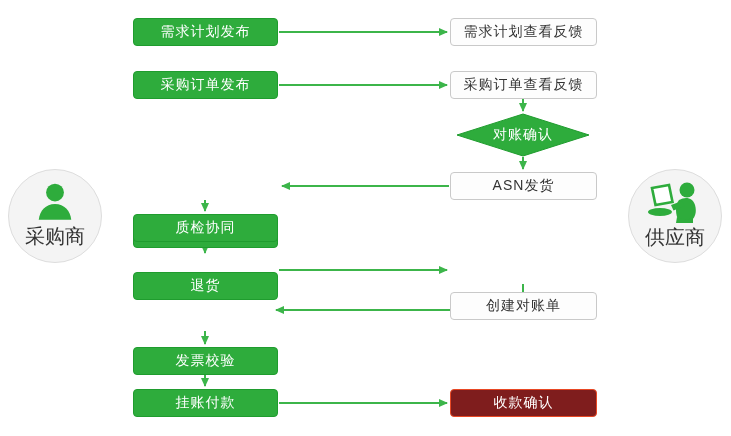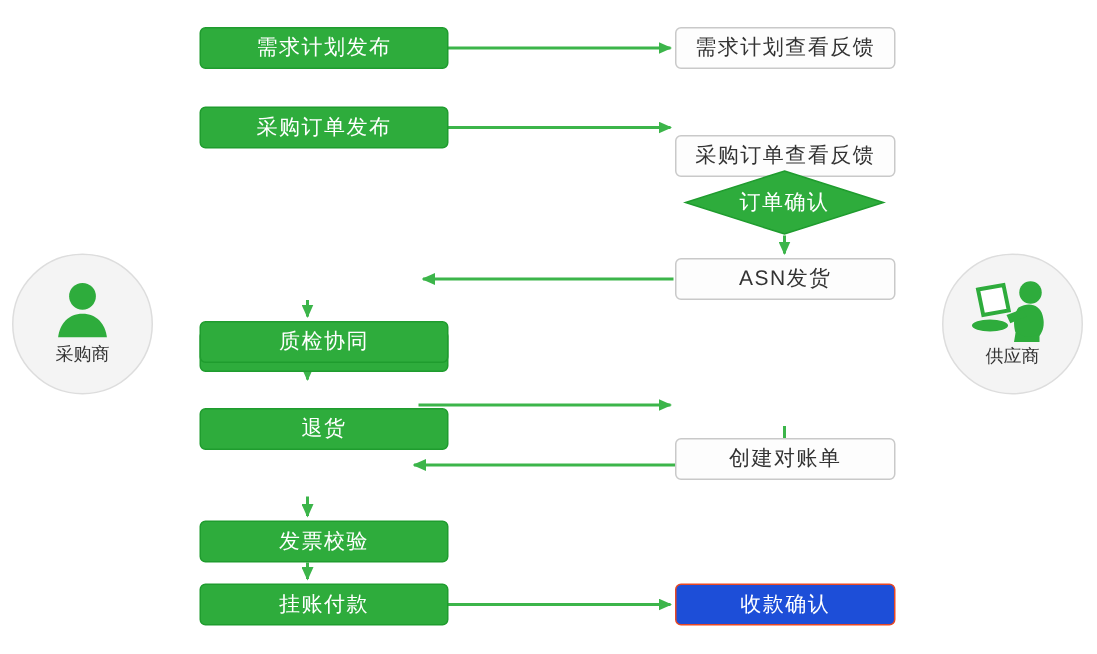--- a/index.html
+++ b/index.html
@@ -7,37 +7,37 @@
     position:relative;width:731px;height:436px;background:#ffffff;
     font-family:"Liberation Sans","DejaVu Sans",sans-serif;overflow:hidden;
   }
   .connectors{position:absolute;left:0;top:0;width:731px;height:436px;pointer-events:none;}
   .node{
     position:absolute;display:flex;align-items:center;justify-content:center;
     font-size:14px;border-radius:4px;box-sizing:border-box;letter-spacing:1px;
   }
   .node.green{background:#2eac3c;border:1px solid #1f9c2e;color:#ffffff;}
   .node.white{background:#fdfdfd;border:1px solid #c9c9c9;color:#333333;}
-  .node.red{background:#1d4ed8;border:1px solid #e84824;color:#ffffff;}
-  .lbox{left:133px;width:166px;height:28px;}
+  .node.red{background:#7f1d1d;border:1px solid #e84824;color:#ffffff;}
+  .lbox{left:133px;width:145px;height:28px;}
   .rbox{left:450px;width:147px;height:28px;}
   .diamond{position:absolute;}
   .diamond svg{position:absolute;left:0;top:0;}
   .dlabel{
     position:absolute;left:0;top:0;right:0;bottom:0;display:flex;
     align-items:center;justify-content:center;font-size:14px;letter-spacing:1px;
   }
   .dlabel.light{color:#ffffff;}
   .dlabel.dark{color:#333333;}
   .actor{
     position:absolute;width:94px;height:94px;border-radius:50%;
     background:#f4f4f4;border:1px solid #dddddd;box-sizing:border-box;
     display:flex;flex-direction:column;align-items:center;justify-content:center;
   }
-  .actor-label{font-size:12px;color:#333333;margin-top:1px;}
+  .actor-label{font-size:20px;color:#333333;margin-top:1px;}
   .actor-icon{line-height:0;}
 </style>
 </head>
 <body>
 
 <div class="stage">
 
   <svg class="connectors" width="731" height="436" viewBox="0 0 731 436">
     <defs>
       <marker id="ah" markerWidth="9" markerHeight="8" refX="8" refY="4" orient="auto" markerUnits="userSpaceOnUse">
@@ -102,34 +102,34 @@
   <div class="node green lbox" style="top:347px;">
     <span>发票校验</span>
   </div>
   <div class="node green lbox" style="top:389px;">
     <span>挂账付款</span>
   </div>
 
   <div class="node white rbox" style="top:18px;">
     <span>需求计划查看反馈</span>
   </div>
-  <div class="node white rbox" style="top:71px;margin-top:19px;">
+  <div class="node white rbox" style="top:71px;">
     <span>采购订单查看反馈</span>
   </div>
   <div class="node white rbox" style="top:172px;">
     <span>ASN发货</span>
   </div>
   <div class="node white rbox" style="top:256px;margin-top:36px;">
     <span>创建对账单</span>
   </div>
   <div class="node red rbox" style="top:389px;">
     <span>收款确认</span>
   </div>
 
   <div class="diamond" style="left:455px;top:113px;width:136px;height:44px;">
     <svg width="136" height="44" viewBox="0 0 136 44" preserveAspectRatio="none">
       <polygon points="68,1 134,22 68,43 2,22" fill="#2eac3c" stroke="#1f9c2e" stroke-width="1"></polygon>
     </svg>
-    <span class="dlabel light">订单确认</span>
+    <span class="dlabel light">对账确认</span>
   </div>
 
 
 </div>
 
 </body></html>

